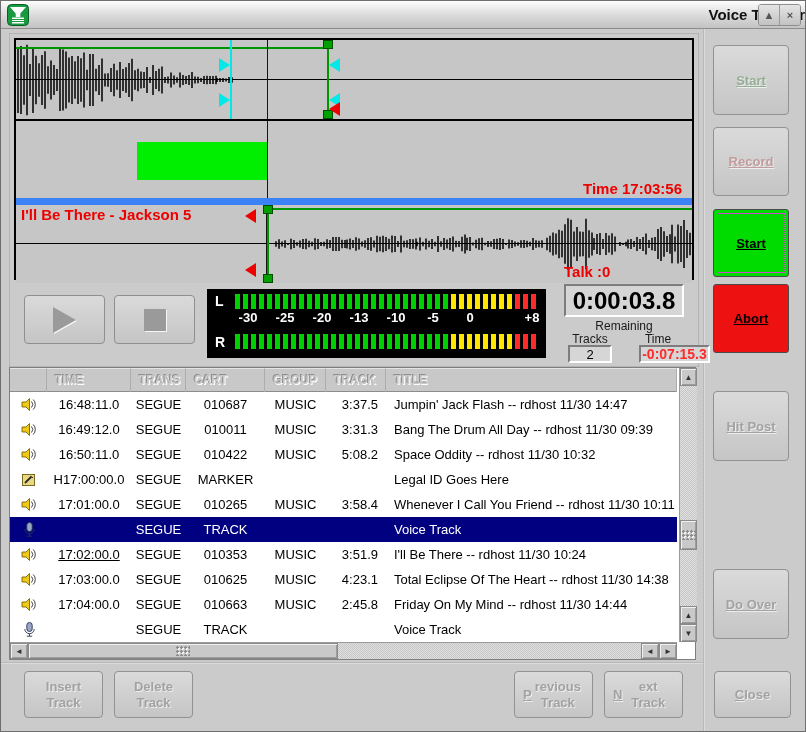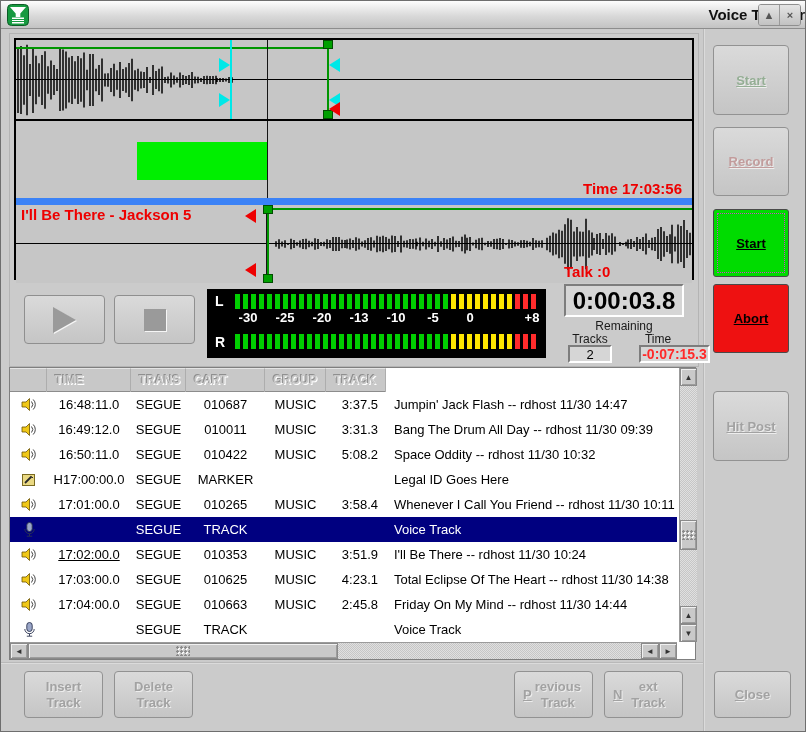--- a/index.html
+++ b/index.html
@@ -327,20 +327,21 @@
     <div class="abs sunken val-box rtime-box">-0:07:15.3</div>
 
     <div class="logtable">
       <div class="lheader" id="log-header">
           <div class="hc" style="width: 37px;"></div>
           <div class="hc" style="width: 84px;">TIME</div>
           <div class="hc" style="width: 55px;">TRANS</div>
           <div class="hc" style="width: 79px;">CART</div>
           <div class="hc" style="width: 61px;">GROUP</div>
           <div class="hc" style="width: 60px;">TRACK</div>
+          <div class="hc" style="width: 291px;">TITLE</div>
         </div>
       <div class="lbody" id="log-body">
           <div class="lrow">
             <div class="lc c0" style="width: 37px;">
   <svg width="17" height="17" viewBox="0 0 17 17">
     <polygon points="2,6 6,6 9.5,2.5 9.5,14.5 6,11 2,11" fill="#f0c818" stroke="#6a5200" stroke-width="0.8"></polygon>
     <path d="M11.5,5.5 a4.5 4.5 0 0 1 0,6" stroke="#444" stroke-width="1" fill="none"></path>
     <path d="M13.2,3.5 a7 7 0 0 1 0,10" stroke="#444" stroke-width="1" fill="none"></path>
   </svg>
 </div>
@@ -524,20 +525,21 @@
     </div>
 
     <div class="sbtn raised dis-green" id="btn-start1">Start</div>
     <div class="sbtn raised dis-red" id="btn-record">Record</div>
     <div class="sbtn" id="btn-start2">
       <span>Start</span>
       <div class="focus"></div>
     </div>
     <div class="sbtn" id="btn-abort">Abort</div>
     <div class="sbtn raised dis" id="btn-hitpost">Hit Post</div>
+    <div class="sbtn raised dis" id="btn-doover">Do Over</div>
 
     <div class="bbtn raised dis" id="btn-insert">Insert Track</div>
     <div class="bbtn raised dis" id="btn-delete">Delete Track</div>
     <div class="bbtn raised dis" id="btn-prev"><u>P</u>revious Track</div>
     <div class="bbtn raised dis" id="btn-next"><u>N</u>ext Track</div>
     <div class="bbtn raised dis" id="btn-close"><u>C</u>lose</div>
   </div>
 </div>
 
 </body></html>

